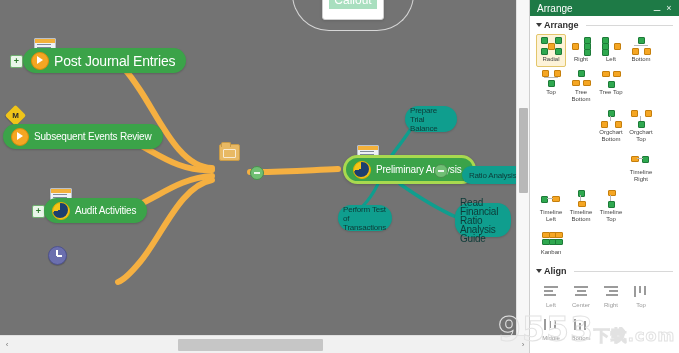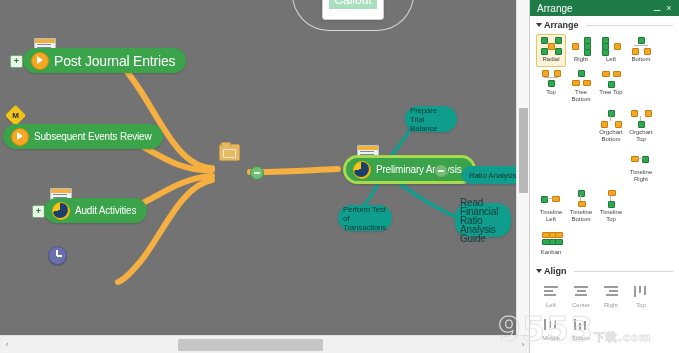--- a/index.html
+++ b/index.html
@@ -250,21 +250,21 @@
 
   
   .watermark{
     position:absolute;left:498px;top:310px;
     font-size:33px;font-weight:bold;letter-spacing:1px;
     color:transparent;
     -webkit-text-stroke:1px #e2e2e2;
     white-space:nowrap;pointer-events:none;z-index:20;
     font-family:"DejaVu Sans", sans-serif;
   }
-  .watermark .sm{font-size:11px;}
+  .watermark .sm{font-size:16px;}
 </style>
 </head>
 <body>
 
 <div class="app">
 
   <div class="canvas">
 
     <svg class="edges" viewBox="0 0 516 335">
 

